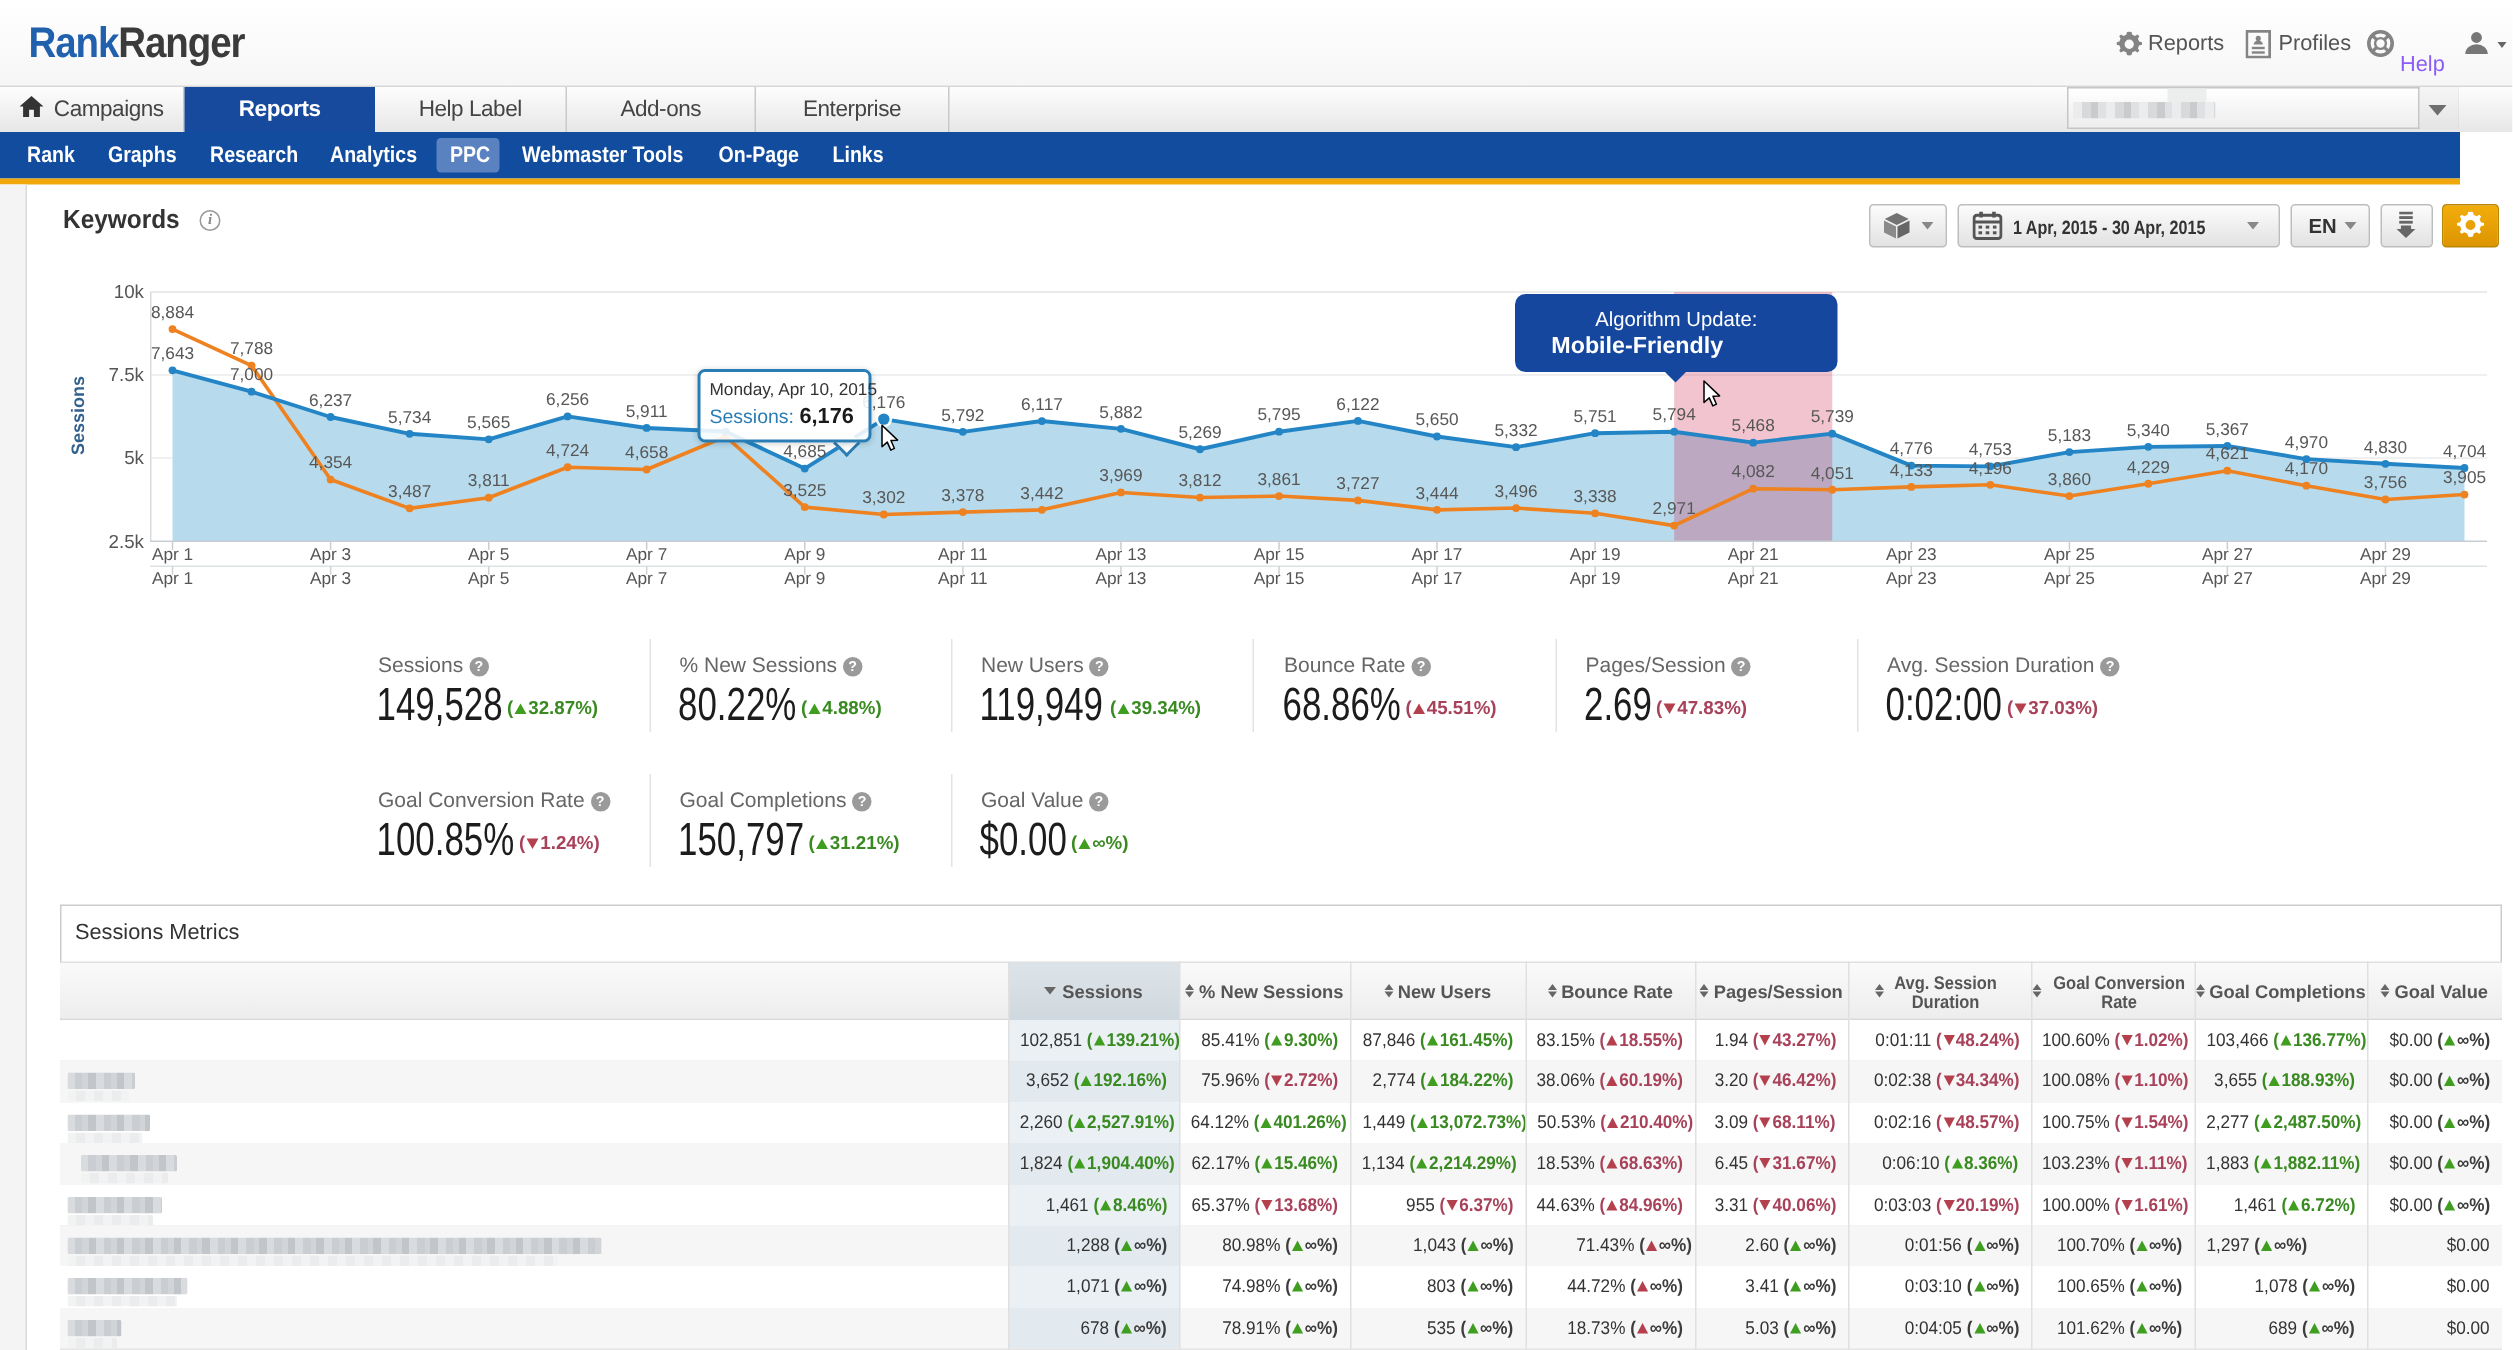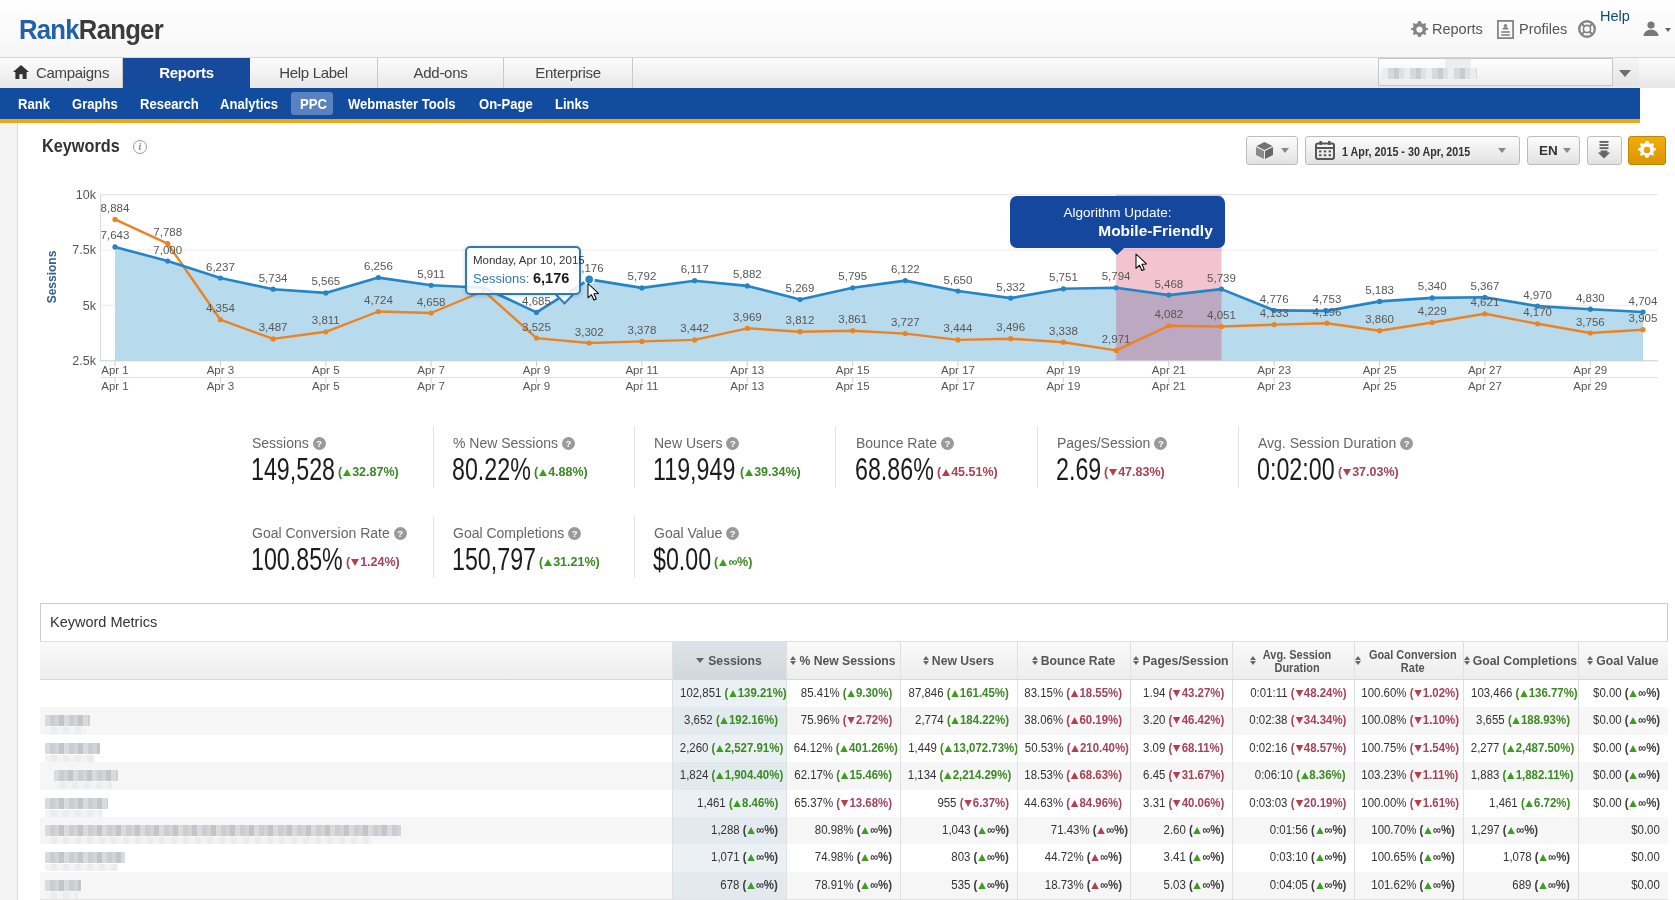--- a/index.html
+++ b/index.html
@@ -53,21 +53,21 @@
 <div class="abs" style="left:1578px;top:20px"><svg width="18" height="18" viewBox="0 0 18 18">
         <circle cx="9" cy="9" r="7.8" fill="none" stroke="#848484" stroke-width="2.4"></circle>
         <circle cx="9" cy="9" r="3.6" fill="none" stroke="#848484" stroke-width="1.6"></circle>
         <g stroke="#848484" stroke-width="2.2" transform="rotate(45 9 9)">
           <line x1="9" y1="1.5" x2="9" y2="5.6"></line>
           <line x1="9" y1="12.4" x2="9" y2="16.5"></line>
           <line x1="1.5" y1="9" x2="5.6" y2="9"></line>
           <line x1="12.4" y1="9" x2="16.5" y2="9"></line>
         </g>
       </svg></div>
-<div class="abs" style="left:1600px;top:8px;font-size:14.5px;color:#0c4a6e">Help</div>
+<div class="abs" style="left:1600px;top:35px;font-size:14.5px;color:#8b5cf6">Help</div>
 <div class="abs" style="left:1641px;top:19px"><svg width="20" height="20" viewBox="0 0 20 20">
         <circle cx="10" cy="6" r="3.6" fill="#777"></circle>
         <path d="M2.5,17 a7.5,6.5 0 0 1 15,0 Z" fill="#777"></path>
       </svg></div>
 <div class="abs" style="left:1665px;top:28px">
       <span class="caret" style="border-top-color:#666;border-left-width:3.5px;border-right-width:3.5px;border-top-width:4.5px"></span>
     </div>
 
 <div class="abs" style="left:0;top:58px;width:1675px;height:30px;background:linear-gradient(#fdfdfd,#e7e7e7)"></div>
 <div class="tab" style="left:0;width:122px"><svg width="16" height="15" viewBox="0 0 16 15" style="vertical-align:-2px;margin-right:7px">
@@ -355,21 +355,21 @@
 
 <div class="abs" style="left:465px;top:246px;width:112px;height:45px;background:rgba(255,255,255,0.88);border:2px solid #2a7cb4;border-radius:5px;box-shadow:0 1px 4px rgba(0,0,0,0.18);z-index:5"></div>
 <div class="abs" style="left:473px;top:254px;font-size:11.5px;color:#333;z-index:6">Monday, Apr 10, 2015</div>
 <div class="abs" style="left:473px;top:270px;font-size:13px;color:#2a7cb4;z-index:6">Sessions: <span style="font-size:14.5px;font-weight:bold;color:#1a1a1a">6,176</span></div>
 
 <div class="abs" style="left:558px;top:289px;width:11px;height:11px;background:rgba(255,255,255,0.95);border-right:2px solid #2a7cb4;border-bottom:2px solid #2a7cb4;transform:rotate(45deg);z-index:4"></div>
 
 <div class="abs" style="left:1010px;top:196px;width:215px;height:52px;background:#16479e;border-radius:7px;z-index:5"></div>
 <div class="abs" style="left:1110px;top:248px;width:0;height:0;border-left:7px solid transparent;border-right:7px solid transparent;border-top:7px solid #16479e;z-index:5"></div>
 <div class="abs" style="left:1010px;top:205px;width:215px;text-align:center;font-size:13.5px;color:#fff;z-index:6">Algorithm Update:</div>
-<div class="abs" style="left:1048px;top:222px;width:215px;text-align:center;font-size:15.5px;font-weight:bold;color:#fff;z-index:6">Mobile-Friendly</div>
+<div class="abs" style="left:984px;top:222px;width:215px;text-align:center;font-size:15.5px;font-weight:bold;color:#fff;z-index:6">Mobile-Friendly</div>
 
 <div class="abs" style="left:232px;top:426px;width:201px;height:62px;border-right:1px solid #e3e3e3;">
       <div style="position:absolute;left:20px;top:9px;font-size:14px;color:#666;white-space:nowrap">Sessions <span class="qc">?</span></div>
       <div style="position:absolute;left:19px;top:26px;white-space:nowrap"><span style="display:inline-block;width:84px;overflow:visible"><span style="display:inline-block;font-size:31px;color:#1c1c1c;transform:scaleX(0.75);transform-origin:0 0;white-space:nowrap">149,528</span></span><span style="font-size:12.5px;font-weight:bold;position:relative;top:-4px;margin-left:3px"><span style="color:#3a8a22">(<span class="tri-u" style="border-bottom-color:#3f9e20"></span>32.87%)</span></span></div>
     </div>
     <div class="abs" style="left:433px;top:426px;width:201px;height:62px;border-right:1px solid #e3e3e3;">
       <div style="position:absolute;left:20px;top:9px;font-size:14px;color:#666;white-space:nowrap">% New Sessions <span class="qc">?</span></div>
       <div style="position:absolute;left:19px;top:26px;white-space:nowrap"><span style="display:inline-block;width:79px;overflow:visible"><span style="display:inline-block;font-size:31px;color:#1c1c1c;transform:scaleX(0.75);transform-origin:0 0;white-space:nowrap">80.22%</span></span><span style="font-size:12.5px;font-weight:bold;position:relative;top:-4px;margin-left:3px"><span style="color:#3a8a22">(<span class="tri-u" style="border-bottom-color:#3f9e20"></span>4.88%)</span></span></div>
     </div>
     <div class="abs" style="left:634px;top:426px;width:201px;height:62px;border-right:1px solid #e3e3e3;">
@@ -395,21 +395,21 @@
     <div class="abs" style="left:433px;top:516px;width:201px;height:62px;border-right:1px solid #e3e3e3;">
       <div style="position:absolute;left:20px;top:9px;font-size:14px;color:#666;white-space:nowrap">Goal Completions <span class="qc">?</span></div>
       <div style="position:absolute;left:19px;top:26px;white-space:nowrap"><span style="display:inline-block;width:84px;overflow:visible"><span style="display:inline-block;font-size:31px;color:#1c1c1c;transform:scaleX(0.75);transform-origin:0 0;white-space:nowrap">150,797</span></span><span style="font-size:12.5px;font-weight:bold;position:relative;top:-4px;margin-left:3px"><span style="color:#3a8a22">(<span class="tri-u" style="border-bottom-color:#3f9e20"></span>31.21%)</span></span></div>
     </div>
     <div class="abs" style="left:634px;top:516px;width:201px;height:62px;">
       <div style="position:absolute;left:20px;top:9px;font-size:14px;color:#666;white-space:nowrap">Goal Value <span class="qc">?</span></div>
       <div style="position:absolute;left:19px;top:26px;white-space:nowrap"><span style="display:inline-block;width:58px;overflow:visible"><span style="display:inline-block;font-size:31px;color:#1c1c1c;transform:scaleX(0.75);transform-origin:0 0;white-space:nowrap">$0.00</span></span><span style="font-size:12.5px;font-weight:bold;position:relative;top:-4px;margin-left:3px"><span style="color:#3a8a22">(<span class="tri-u" style="border-bottom-color:#3f9e20"></span>∞%)</span></span></div>
     </div>
 
 <div class="abs" style="left:40px;top:603px;width:1628px;height:297px;border:1px solid #ccc;background:#fff;box-sizing:border-box"></div>
-<div class="abs" style="left:50px;top:614px;font-size:14.5px;color:#333">Keyword Metrics</div>
+<div class="abs" style="left:50px;top:614px;font-size:14.5px;color:#333">Sessions Metrics</div>
 <div class="abs" style="left:40px;top:641px;width:1628px;height:39px;background:linear-gradient(#fafafa,#ededed);border-top:1px solid #e0e0e0;border-bottom:1px solid #d8d8d8;box-sizing:border-box">
       <div class="th" style="left:632px;width:114px;background:linear-gradient(#dde4e9,#cfd8de);">
         <span style="display:inline-block;vertical-align:middle;margin-right:4px;margin-top:-2px;width:0;height:0;border-left:4px solid transparent;border-right:4px solid transparent;border-top:5px solid #666"></span>
         <span style="white-space:nowrap">Sessions</span>
       </div>
       <div class="th" style="left:746px;width:114px;">
         <span style="display:inline-block;vertical-align:middle;margin-right:3px;margin-top:-2px">
           <span style="display:block;width:0;height:0;border-left:3.5px solid transparent;border-right:3.5px solid transparent;border-bottom:4.5px solid #666;margin-bottom:1.5px"></span>
           <span style="display:block;width:0;height:0;border-left:3.5px solid transparent;border-right:3.5px solid transparent;border-top:4.5px solid #666"></span>
         </span>

